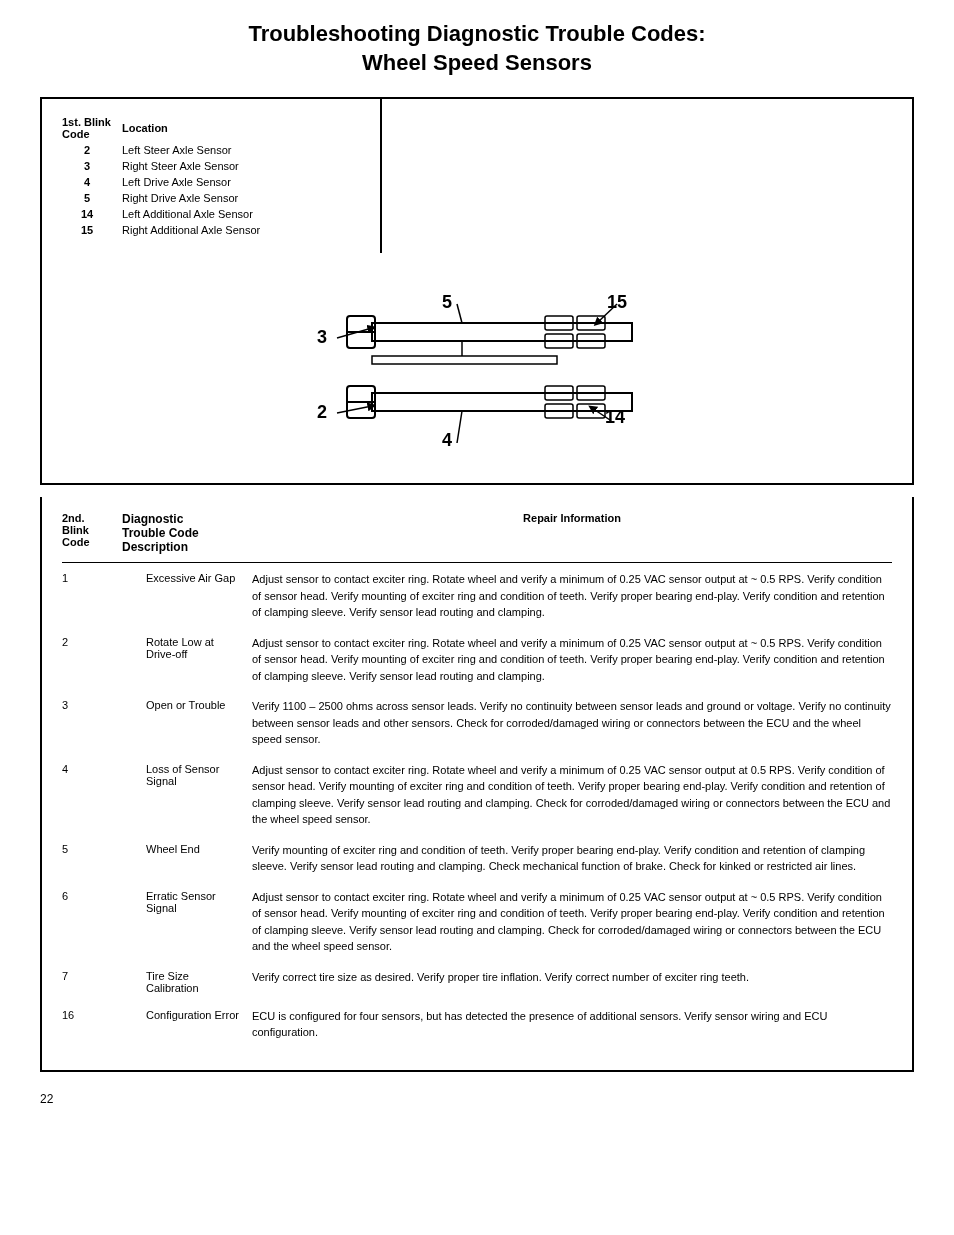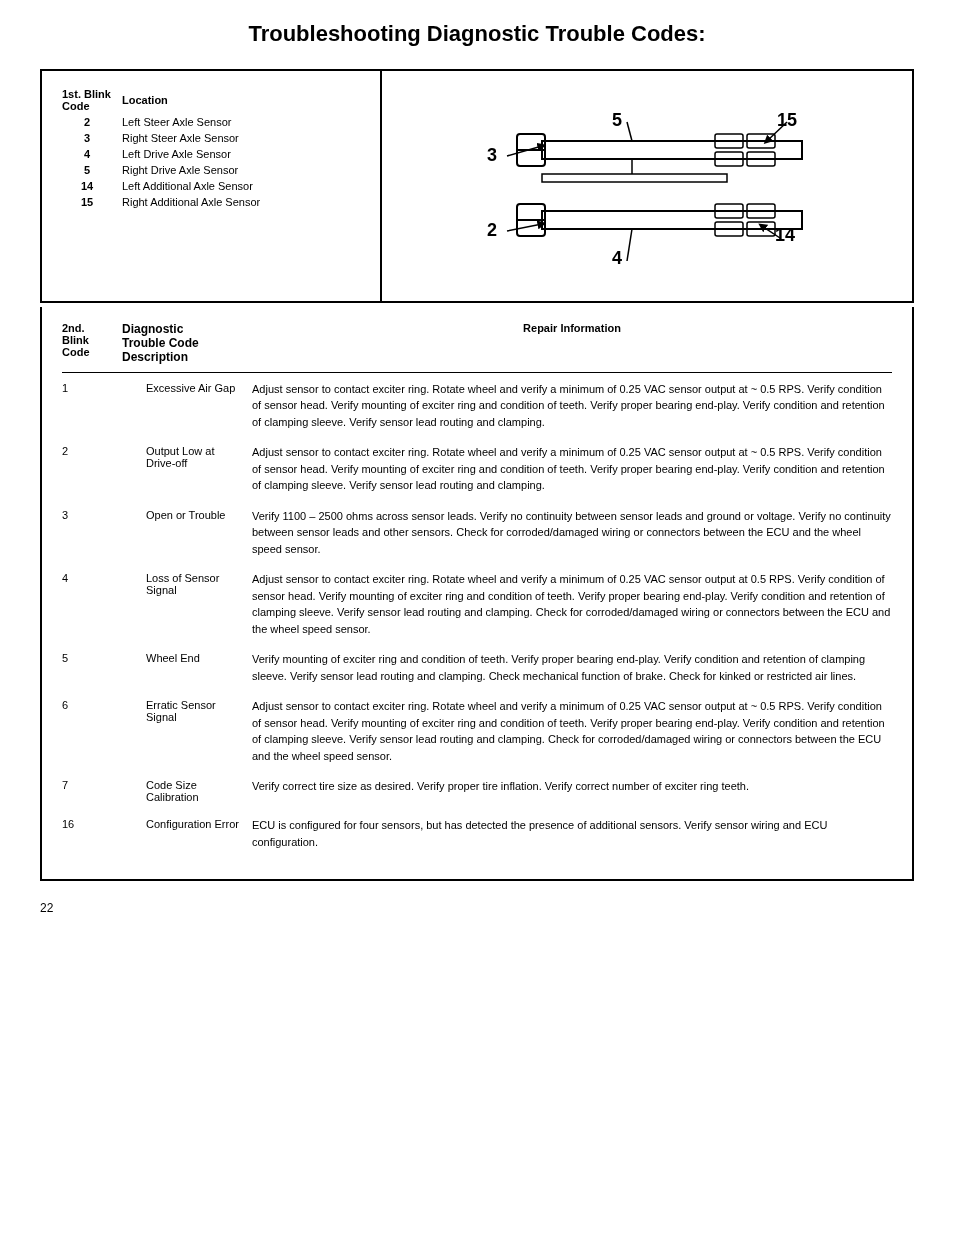--- a/index.html
+++ b/index.html
@@ -15,22 +15,23 @@
     h1 {
       text-align: center;
       font-size: 22px;
       font-weight: bold;
       margin-bottom: 20px;
       line-height: 1.3;
     }
     .top-section {
       border: 2px solid #000;
       display: flex;
-      margin-bottom: 4px;
+      margin-bottom: 12px;
       position: relative;
+      flex-direction: column;
     }
     .top-left {
       width: 340px;
       min-width: 340px;
       padding: 15px 10px 15px 15px;
       border-right: 2px solid #000;
     }
     .top-right {
       flex: 1;
       padding: 15px;
@@ -118,20 +119,21 @@
       margin-top: 20px;
       font-size: 12px;
       font-weight: normal;
     }
   </style>
 </head>
 <body>
 
 <h1>
   <span>Troubleshooting Diagnostic Trouble Codes:</span><br>
+  <span>Wheel Speed Sensors</span>
 </h1>
 
 <div class="top-section">
 
   <div class="top-left">
     <table class="blink-table">
       <thead>
         <tr>
           <th class="blink-header" style="width:60px;">1st. Blink<br>Code</th>
           <th>Location</th>
@@ -238,21 +240,21 @@
     </div>
   </div>
   <div id="dtc-rows-container">
       <div class="dtc-row">
     <div class="dtc-num">1</div>
     <div class="dtc-desc">Excessive Air Gap</div>
     <div class="dtc-repair">Adjust sensor to contact exciter ring. Rotate wheel and verify a minimum of 0.25 VAC sensor output at ~ 0.5 RPS. Verify condition of sensor head. Verify mounting of exciter ring and condition of teeth. Verify proper bearing end-play. Verify condition and retention of clamping sleeve. Verify sensor lead routing and clamping.</div>
   </div>
       <div class="dtc-row">
     <div class="dtc-num">2</div>
-    <div class="dtc-desc">Output Low at Drive-off</div>
+    <div class="dtc-desc">Rotate Low at Drive-off</div>
     <div class="dtc-repair">Adjust sensor to contact exciter ring.  Rotate wheel and verify a minimum of 0.25 VAC sensor output at ~ 0.5 RPS.  Verify condition of sensor head.  Verify mounting of exciter ring and condition of teeth. Verify proper bearing end-play.  Verify condition and retention of clamping sleeve.  Verify sensor lead routing and clamping.</div>
   </div>
       <div class="dtc-row">
     <div class="dtc-num">3</div>
     <div class="dtc-desc">Open or Trouble</div>
     <div class="dtc-repair">Verify 1100 – 2500 ohms across sensor leads. Verify no continuity between sensor leads and ground or voltage. Verify no continuity between sensor leads and other sensors.  Check for corroded/damaged wiring or connectors between the ECU and the wheel speed sensor.</div>
   </div>
       <div class="dtc-row">
     <div class="dtc-num">4</div>
     <div class="dtc-desc">Loss of Sensor Signal</div>
@@ -263,21 +265,21 @@
     <div class="dtc-desc">Wheel End</div>
     <div class="dtc-repair">Verify mounting of exciter ring and condition of teeth. Verify proper bearing end-play.  Verify condition and retention of clamping sleeve.  Verify sensor lead routing and clamping.  Check mechanical function of brake. Check for kinked or restricted air lines.</div>
   </div>
       <div class="dtc-row">
     <div class="dtc-num">6</div>
     <div class="dtc-desc">Erratic Sensor Signal</div>
     <div class="dtc-repair">Adjust sensor to contact exciter ring.  Rotate wheel and verify a minimum of 0.25 VAC sensor output at ~ 0.5 RPS.  Verify condition of sensor head.  Verify mounting of exciter ring and condition of teeth. Verify proper bearing end-play.  Verify condition and retention of clamping sleeve.  Verify sensor lead routing and clamping.  Check for corroded/damaged wiring or connectors between the ECU and the wheel speed sensor.</div>
   </div>
       <div class="dtc-row">
     <div class="dtc-num">7</div>
-    <div class="dtc-desc">Code Size Calibration</div>
+    <div class="dtc-desc">Tire Size Calibration</div>
     <div class="dtc-repair">Verify correct tire size as desired.  Verify proper tire inflation.  Verify correct number of exciter ring teeth.</div>
   </div>
       <div class="dtc-row">
     <div class="dtc-num">16</div>
     <div class="dtc-desc">Configuration Error</div>
     <div class="dtc-repair">ECU is configured for four sensors, but has detected the presence of additional sensors.  Verify sensor wiring and ECU configuration.</div>
   </div>
     </div>
 </div>
 

